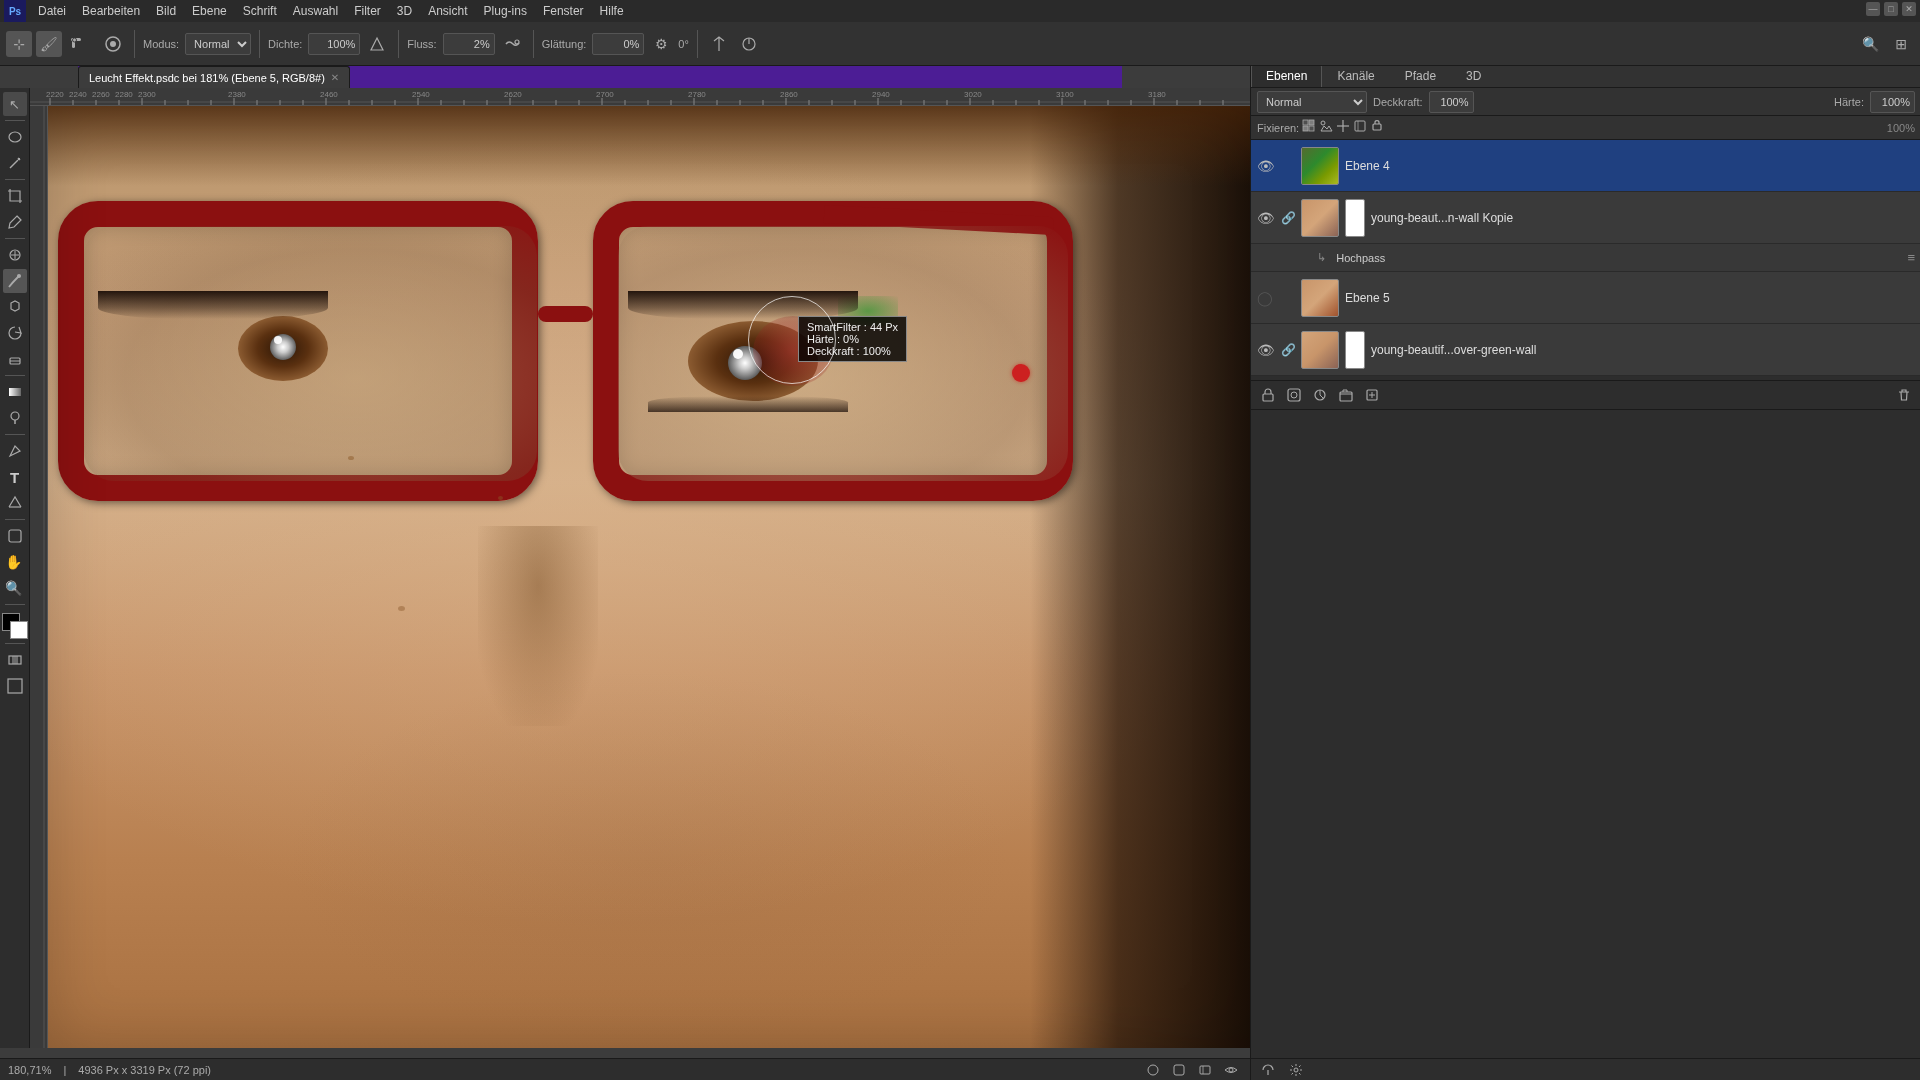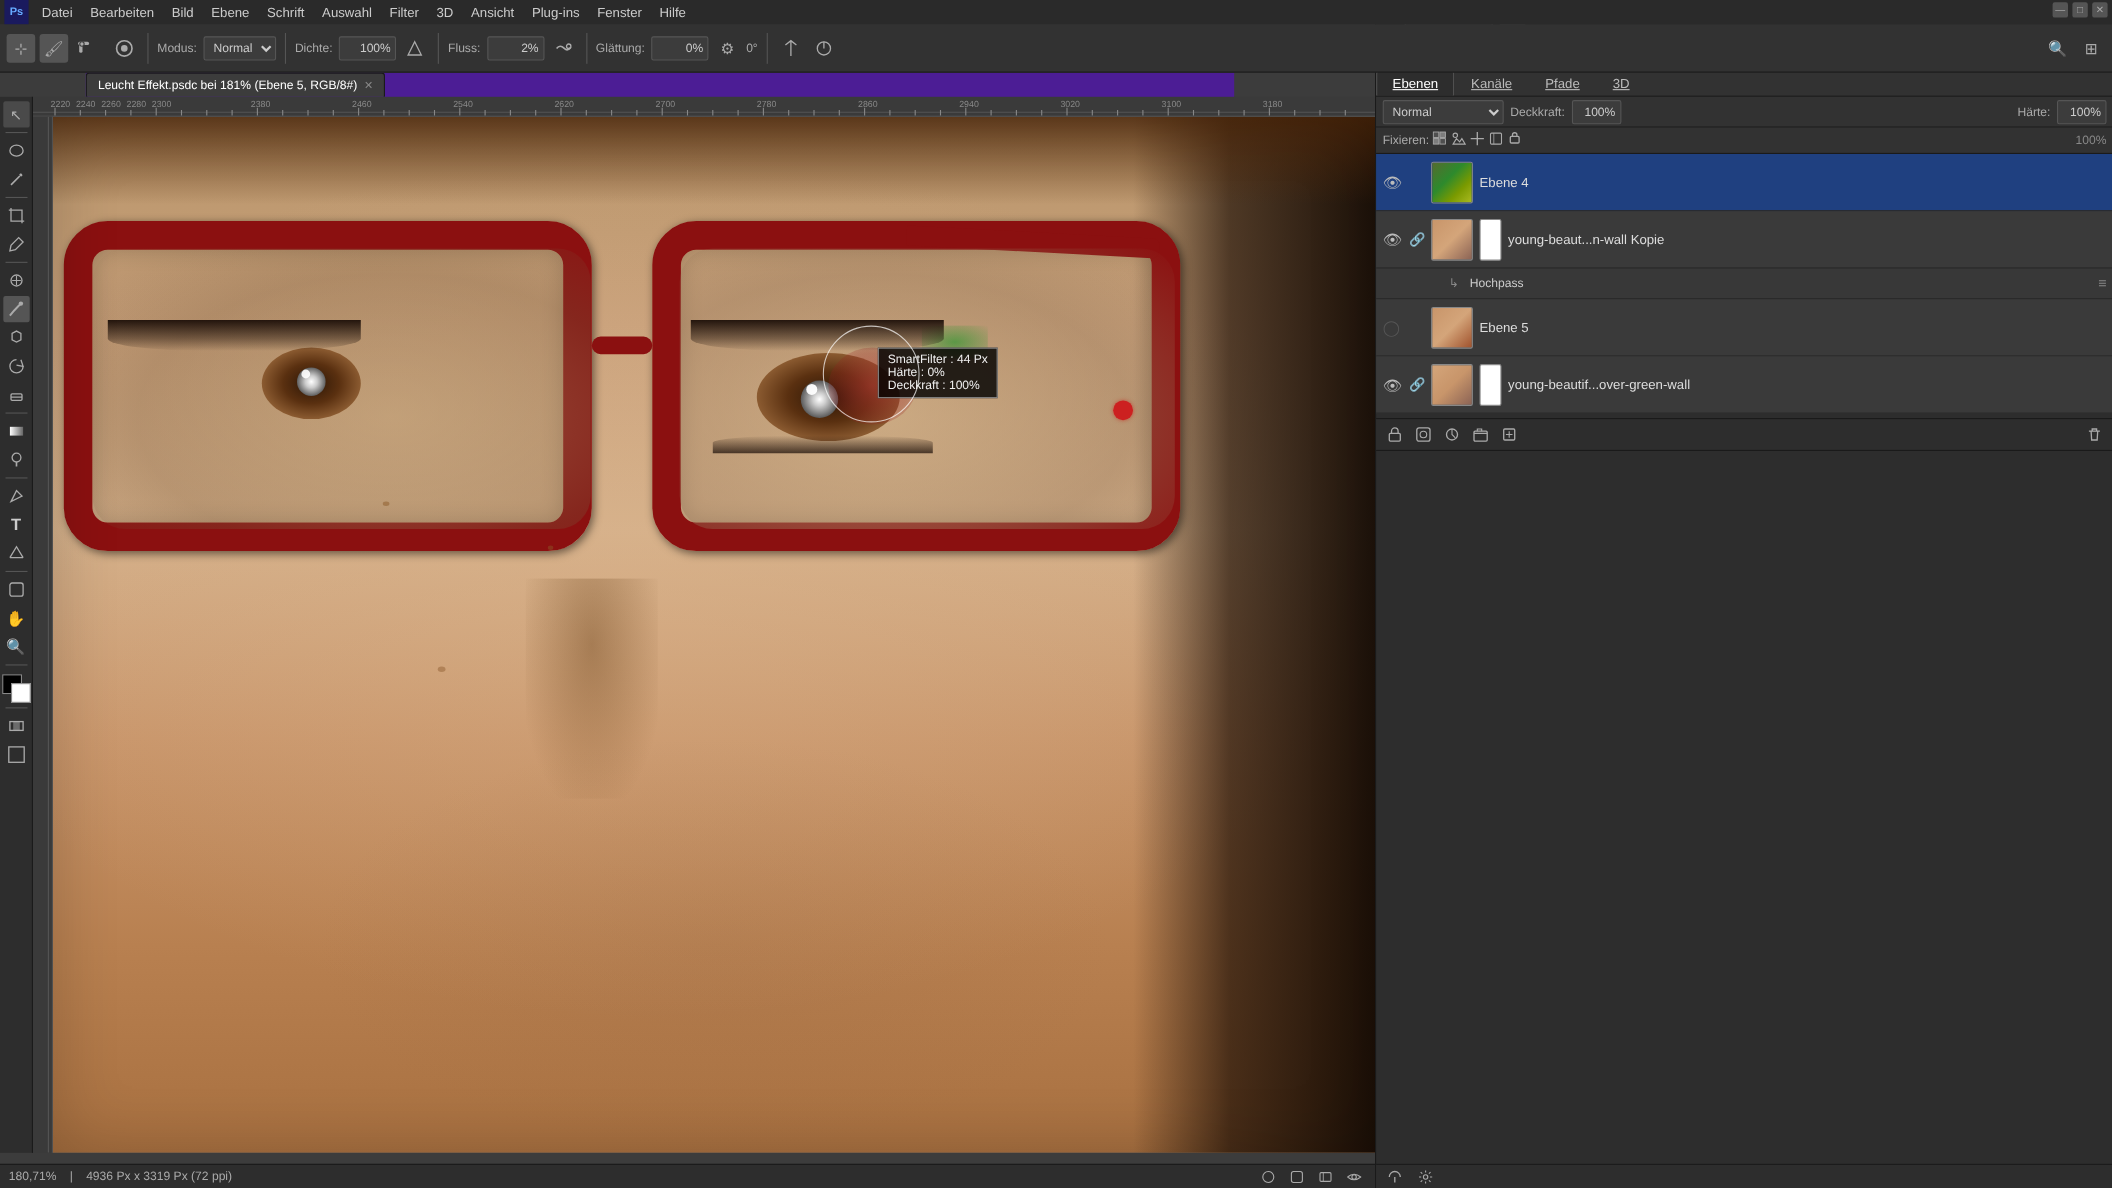--- a/index.html
+++ b/index.html
@@ -103,21 +103,20 @@
     
     #panel-tabs {
       position: absolute; top: 60px; left: 0; width: 670px; height: 28px;
       background: #323232; border-bottom: 1px solid #1a1a1a;
       display: flex; align-items: flex-end;
     }
     .panel-tab {
       padding: 4px 14px; font-size: 12px; color: #bbb; cursor: pointer;
       border-top: 1px solid transparent; border-left: 1px solid transparent;
       border-right: 1px solid transparent;
-      text-decoration: underline;
     }
     .panel-tab.active {
       background: #2d2d2d; color: #fff;
       border-top: 1px solid #555; border-left: 1px solid #555;
       border-right: 1px solid #555; border-radius: 3px 3px 0 0;
     }
 
     
     #panel-top {
       width: 670px; height: 60px; background: #2d2d2d;

